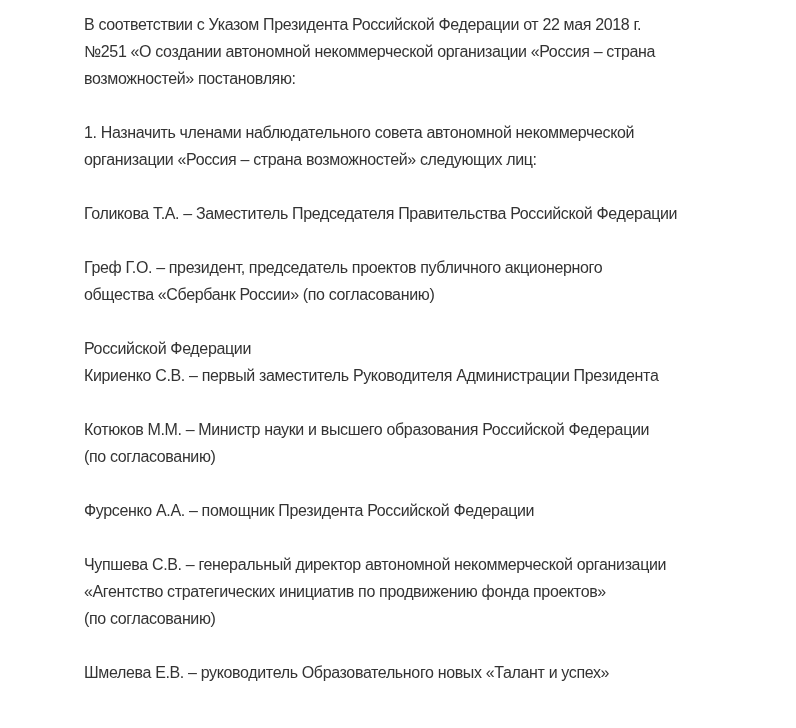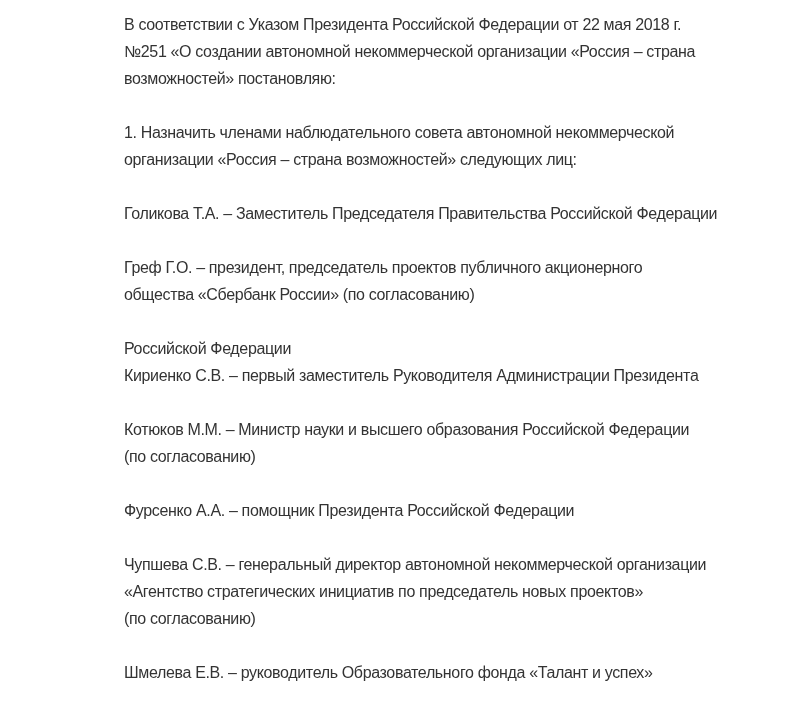--- a/index.html
+++ b/index.html
@@ -21,21 +21,20 @@
       color: #333333;
       letter-spacing: -0.35px;
     }
     .doc p {
       margin: 0 0 27px 0;
       padding: 0;
     }
     .doc .line {
       display: block;
       white-space: nowrap;
-      margin-left: 40px;
     }
   </style>
 </head>
 <body>
 
 <div class="doc">
   <p>
     <span class="line">В соответствии с Указом Президента Российской Федерации от 22 мая 2018 г.</span>
     <span class="line">№251 «О создании автономной некоммерческой организации «Россия – страна</span>
     <span class="line">возможностей» постановляю:</span>
@@ -57,19 +56,19 @@
   </p>
   <p>
     <span class="line">Котюков М.М. – Министр науки и высшего образования Российской Федерации</span>
     <span class="line">(по согласованию)</span>
   </p>
   <p>
     <span class="line">Фурсенко А.А. – помощник Президента Российской Федерации</span>
   </p>
   <p>
     <span class="line">Чупшева С.В. – генеральный директор автономной некоммерческой организации</span>
-    <span class="line">«Агентство стратегических инициатив по председатель новых проектов»</span>
+    <span class="line">«Агентство стратегических инициатив по продвижению фонда проектов»</span>
     <span class="line">(по согласованию)</span>
   </p>
   <p>
-    <span class="line">Шмелева Е.В. – руководитель Образовательного фонда «Талант и успех»</span>
+    <span class="line">Шмелева Е.В. – руководитель Образовательного новых «Талант и успех»</span>
   </p>
 </div>
 
 </body></html>

